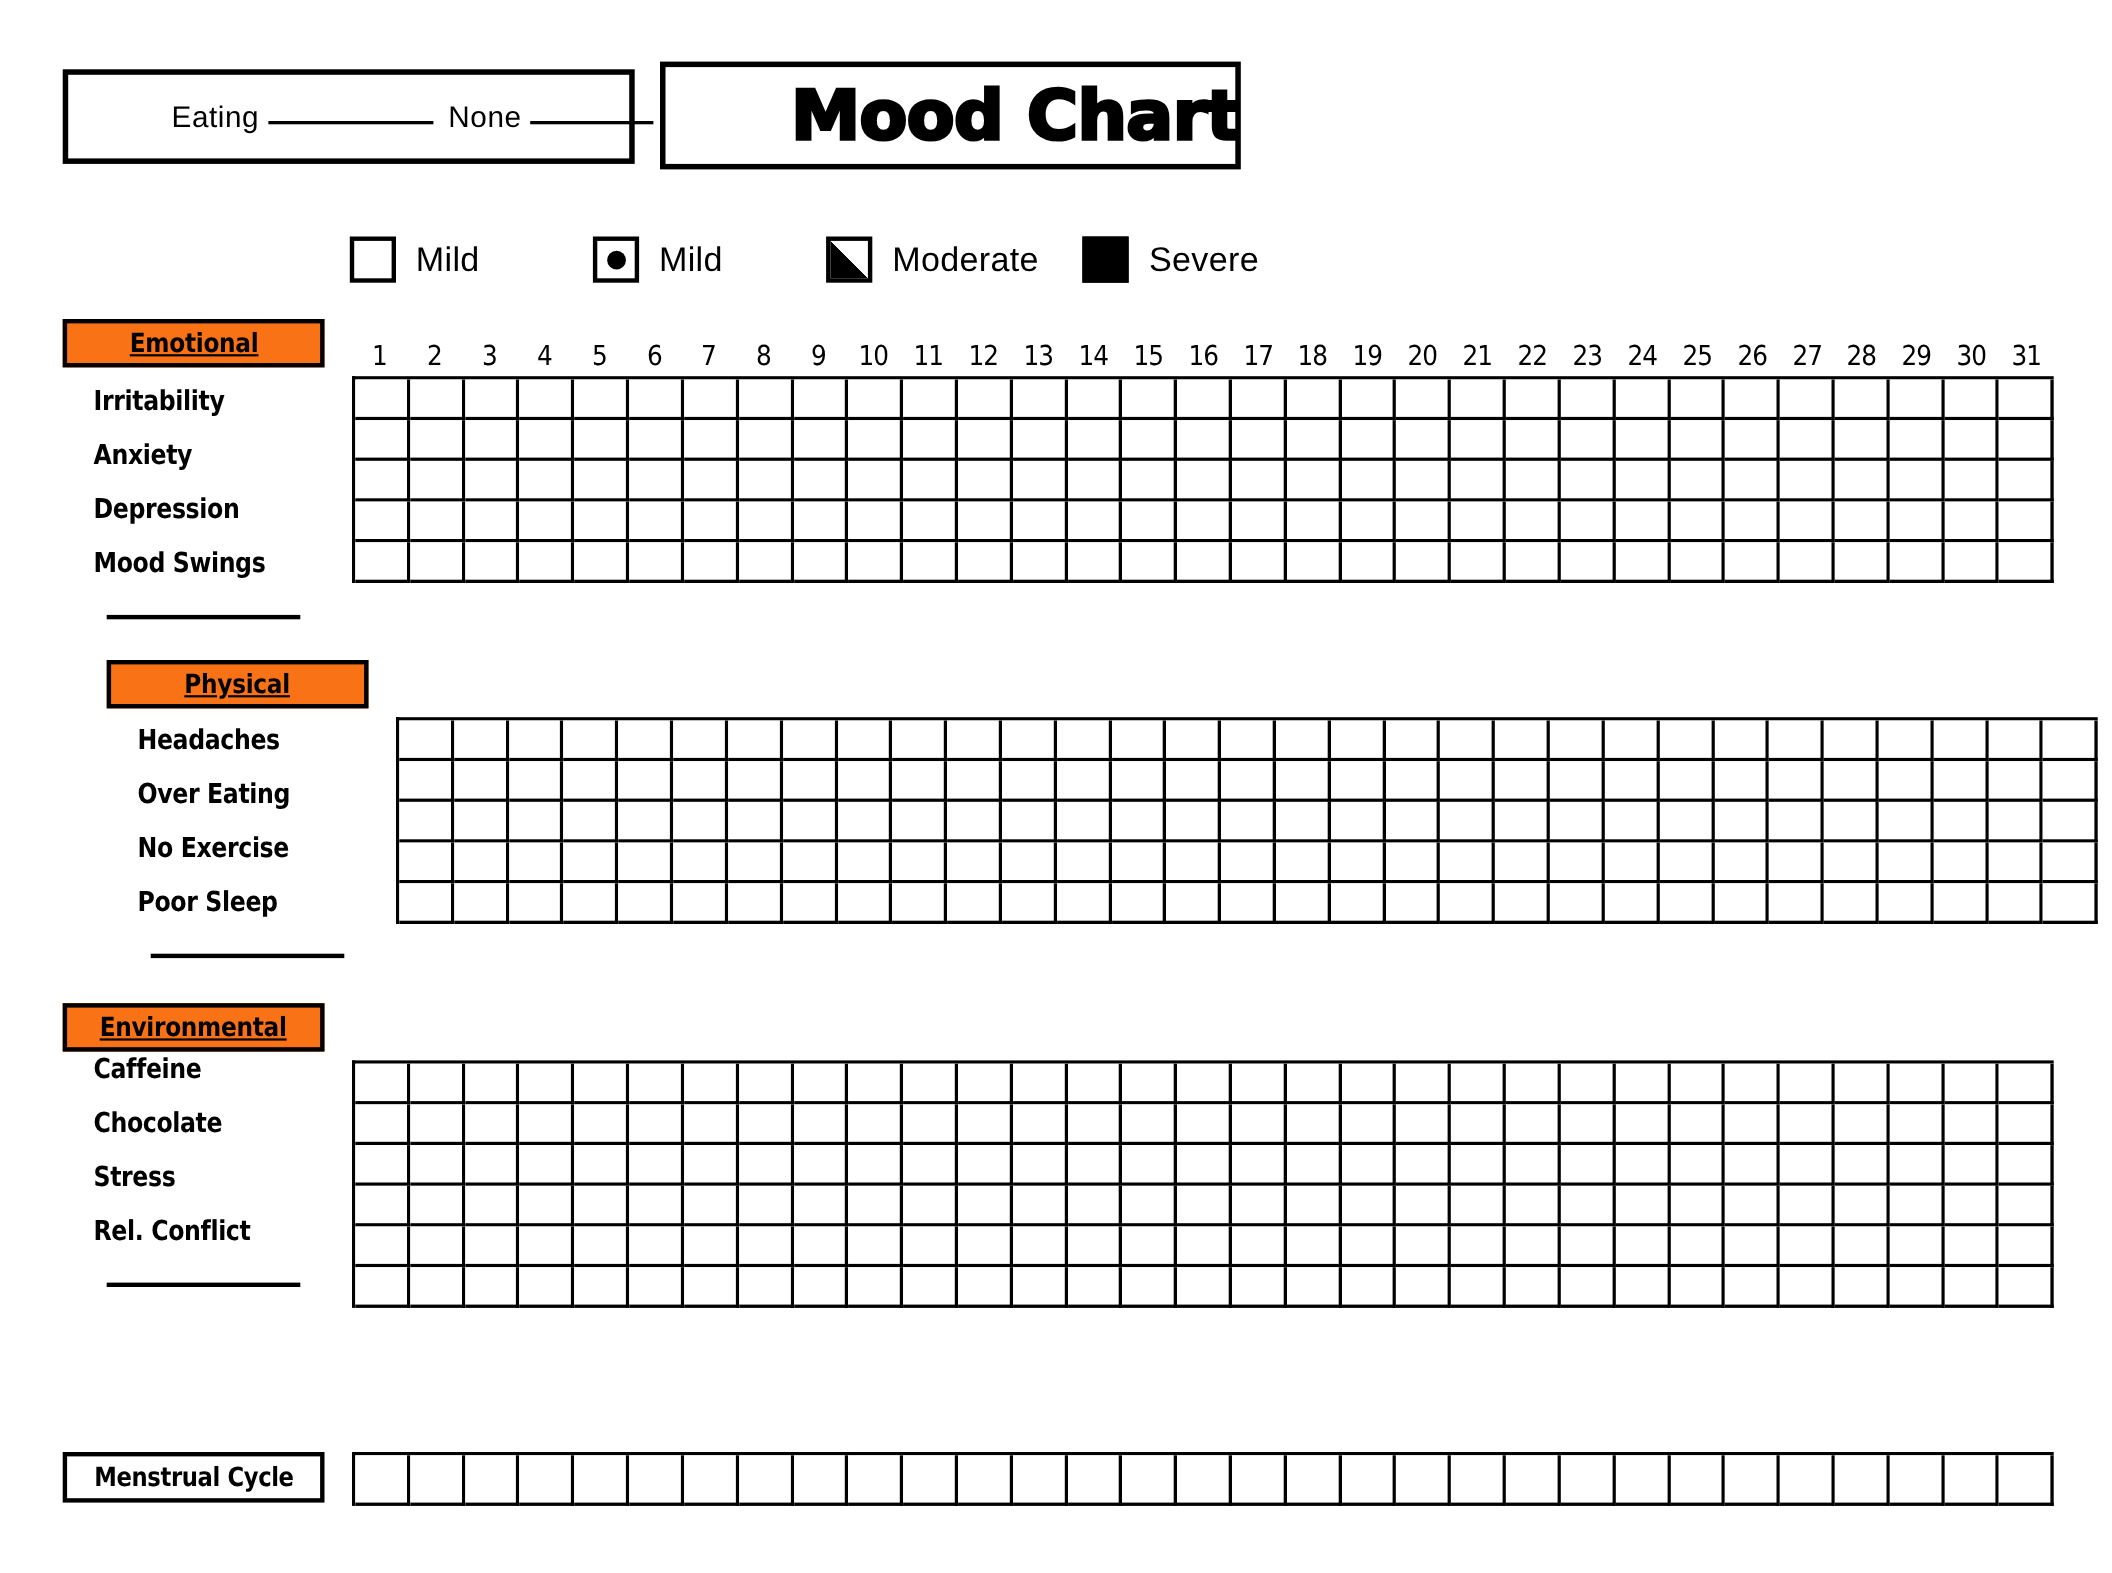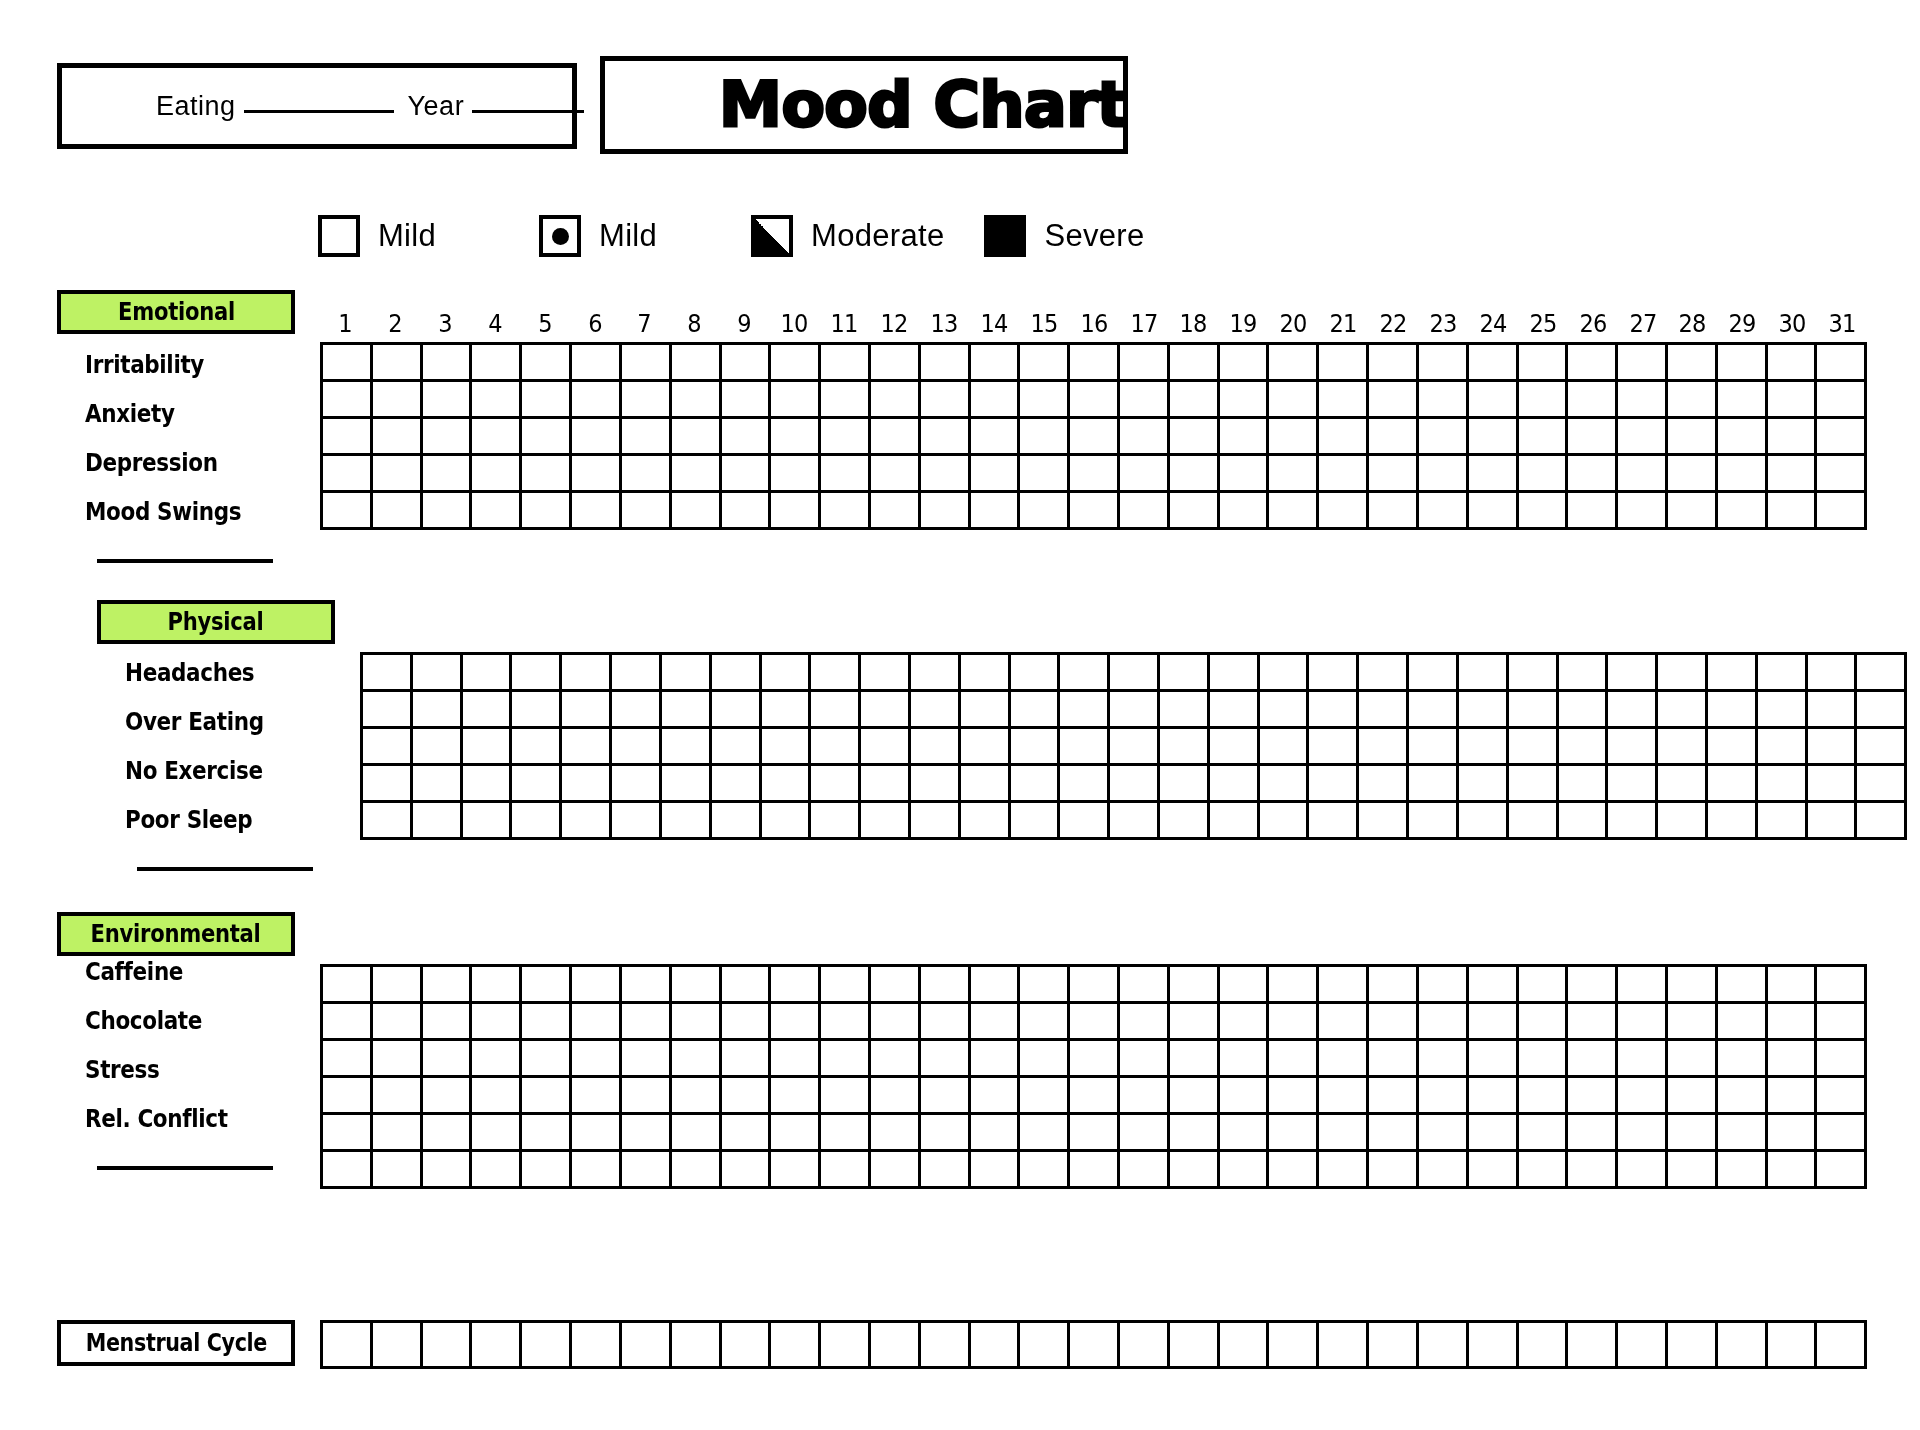--- a/index.html
+++ b/index.html
@@ -153,24 +153,25 @@
     left: 0;
     width: 1920px;
   }
 
   .section-badge {
     position: absolute;
     left: 57px;
     width: 238px;
     height: 44px;
     border: 4px solid #000;
-    background: #bef264;
+    background: #f97316;
     display: flex;
     align-items: center;
     justify-content: center;
+    text-decoration: underline;
   }
   .section-badge span {
     font-family: "DejaVu Sans", sans-serif;
     font-size: 24px;
     font-weight: 700;
     letter-spacing: -0.3px;
     transform: scaleX(0.88);
     white-space: nowrap;
   }
 
@@ -280,21 +281,21 @@
 </style>
 </head>
 <body>
 
 <div class="page">
 
   <div class="header-row">
 
     <div class="month-year-box">
       <div class="my-label">
-        <span>Eating</span><i class="my-rule m"></i><span>Year</span><i class="my-rule y"></i>
+        <span>Eating</span><i class="my-rule m"></i><span>None</span><i class="my-rule y"></i>
       </div>
     </div>
 
     <div class="title-box">
       <div class="title-text">Mood Chart</div>
     </div>
 
   </div>
 
   <div class="legend">

